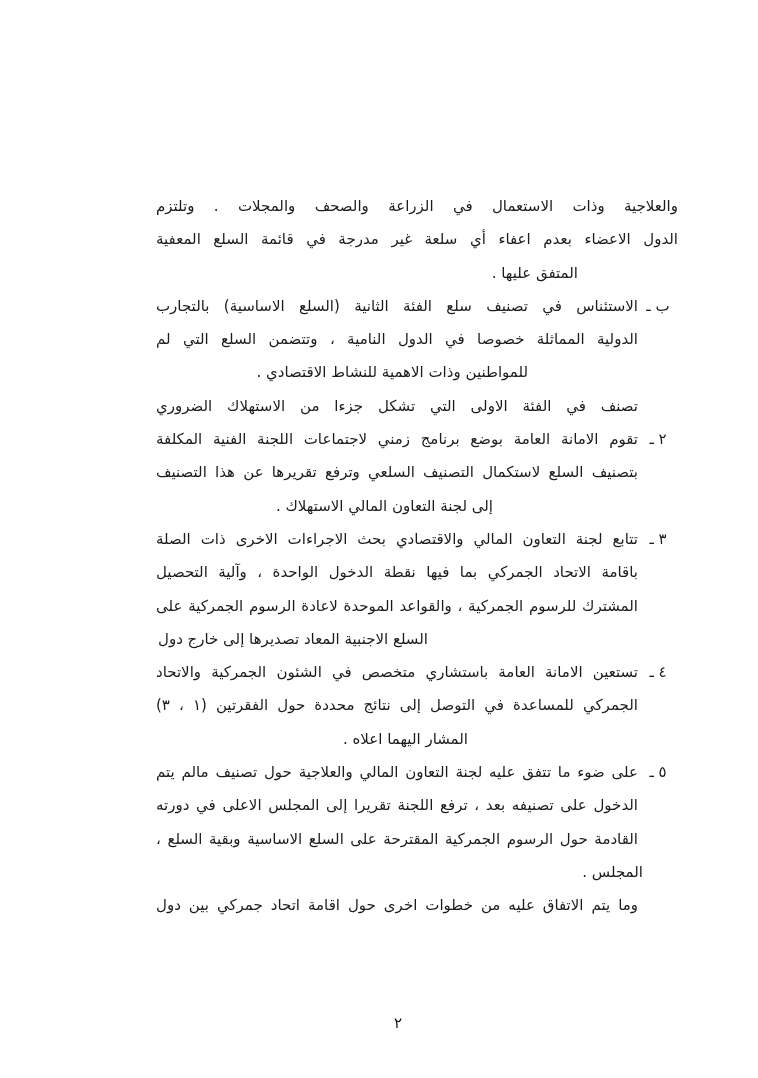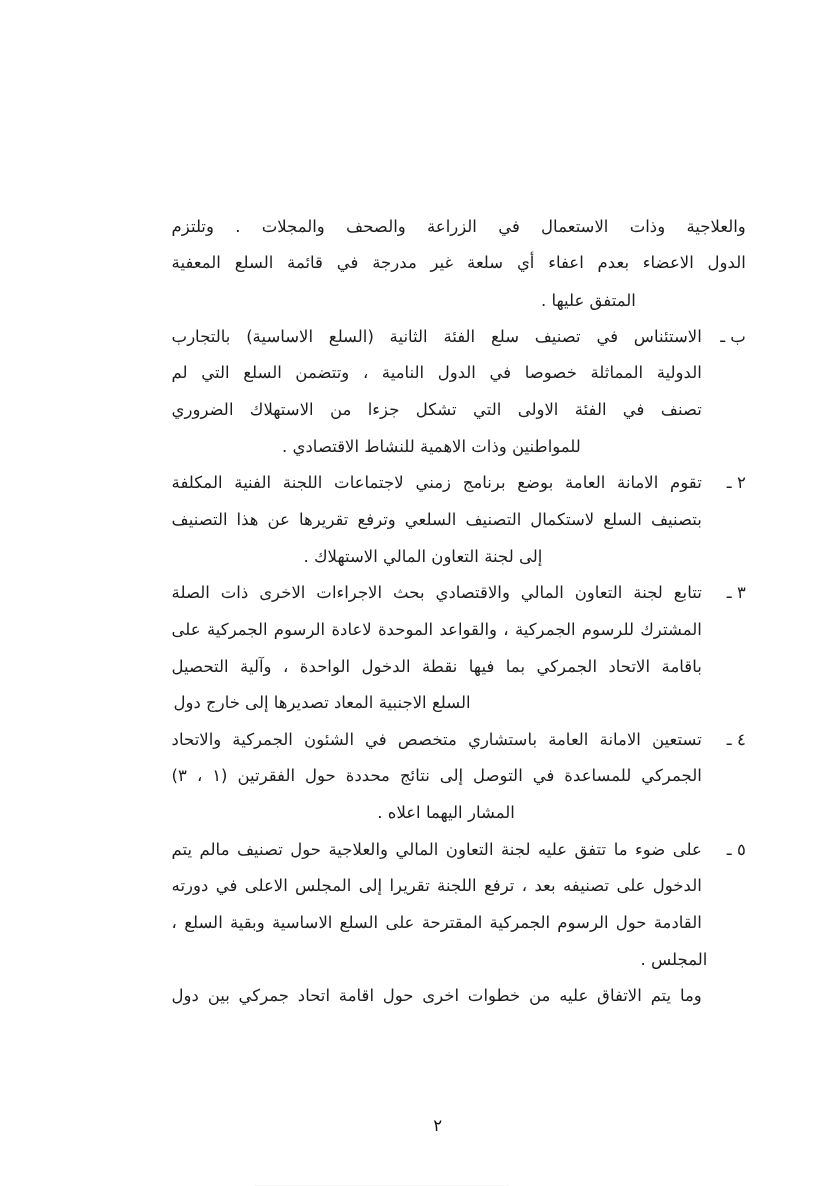--- a/index.html
+++ b/index.html
@@ -34,21 +34,21 @@
     text-align: justify;
     text-align-last: justify;
   }
   
   .line.cont { margin-right: 40px; }
   
   .line.first { display: flex; }
   .marker {
     flex: 0 0 40px;
     width: 40px;
-    text-align: right;
+    text-align: center;
     white-space: nowrap;
   }
   .ftext {
     flex: 1 1 auto;
     display: block;
     text-align: justify;
     text-align-last: justify;
   }
   
   .line.lastline {
@@ -76,40 +76,40 @@
       <div class="line full">الدول الاعضاء بعدم اعفاء أي سلعة غير مدرجة في قائمة السلع المعفية</div>
       <div class="line lastline" style="margin-right:100px">المتفق عليها .</div>
     </div>
 
     <div class="para">
       <div class="line first">
         <span class="marker">ب ـ</span>
         <span class="ftext">الاستئناس في تصنيف سلع الفئة الثانية (السلع الاساسية) بالتجارب</span>
       </div>
       <div class="line full cont">الدولية المماثلة خصوصا في الدول النامية ، وتتضمن السلع التي لم</div>
+      <div class="line lastline" style="margin-right:150px">للمواطنين وذات الاهمية للنشاط الاقتصادي .</div>
       <div class="line full cont">تصنف في الفئة الاولى التي تشكل جزءا من الاستهلاك الضروري</div>
-      <div class="line lastline" style="margin-right:150px">للمواطنين وذات الاهمية للنشاط الاقتصادي .</div>
     </div>
 
     <div class="para">
       <div class="line first">
         <span class="marker">٢ ـ</span>
         <span class="ftext">تقوم الامانة العامة بوضع برنامج زمني لاجتماعات اللجنة الفنية المكلفة</span>
       </div>
       <div class="line full cont">بتصنيف السلع لاستكمال التصنيف السلعي وترفع تقريرها عن هذا التصنيف</div>
       <div class="line lastline" style="margin-right:185px">إلى لجنة التعاون المالي الاستهلاك .</div>
     </div>
 
     <div class="para">
       <div class="line first">
         <span class="marker">٣ ـ</span>
         <span class="ftext">تتابع لجنة التعاون المالي والاقتصادي بحث الاجراءات الاخرى ذات الصلة</span>
       </div>
+      <div class="line full cont">باقامة الاتحاد الجمركي بما فيها نقطة الدخول الواحدة ، وآلية التحصيل</div>
       <div class="line full cont">المشترك للرسوم الجمركية ، والقواعد الموحدة لاعادة الرسوم الجمركية على</div>
-      <div class="line full cont">باقامة الاتحاد الجمركي بما فيها نقطة الدخول الواحدة ، وآلية التحصيل</div>
       <div class="line lastline" style="margin-right:250px">السلع الاجنبية المعاد تصديرها إلى خارج دول المجلس .</div>
     </div>
 
     <div class="para">
       <div class="line first">
         <span class="marker">٤ ـ</span>
         <span class="ftext">تستعين الامانة العامة باستشاري متخصص في الشئون الجمركية والاتحاد</span>
       </div>
       <div class="line full cont">الجمركي للمساعدة في التوصل إلى نتائج محددة حول الفقرتين (١ ، ٣)</div>
       <div class="line lastline" style="margin-right:210px">المشار اليهما اعلاه .</div>

